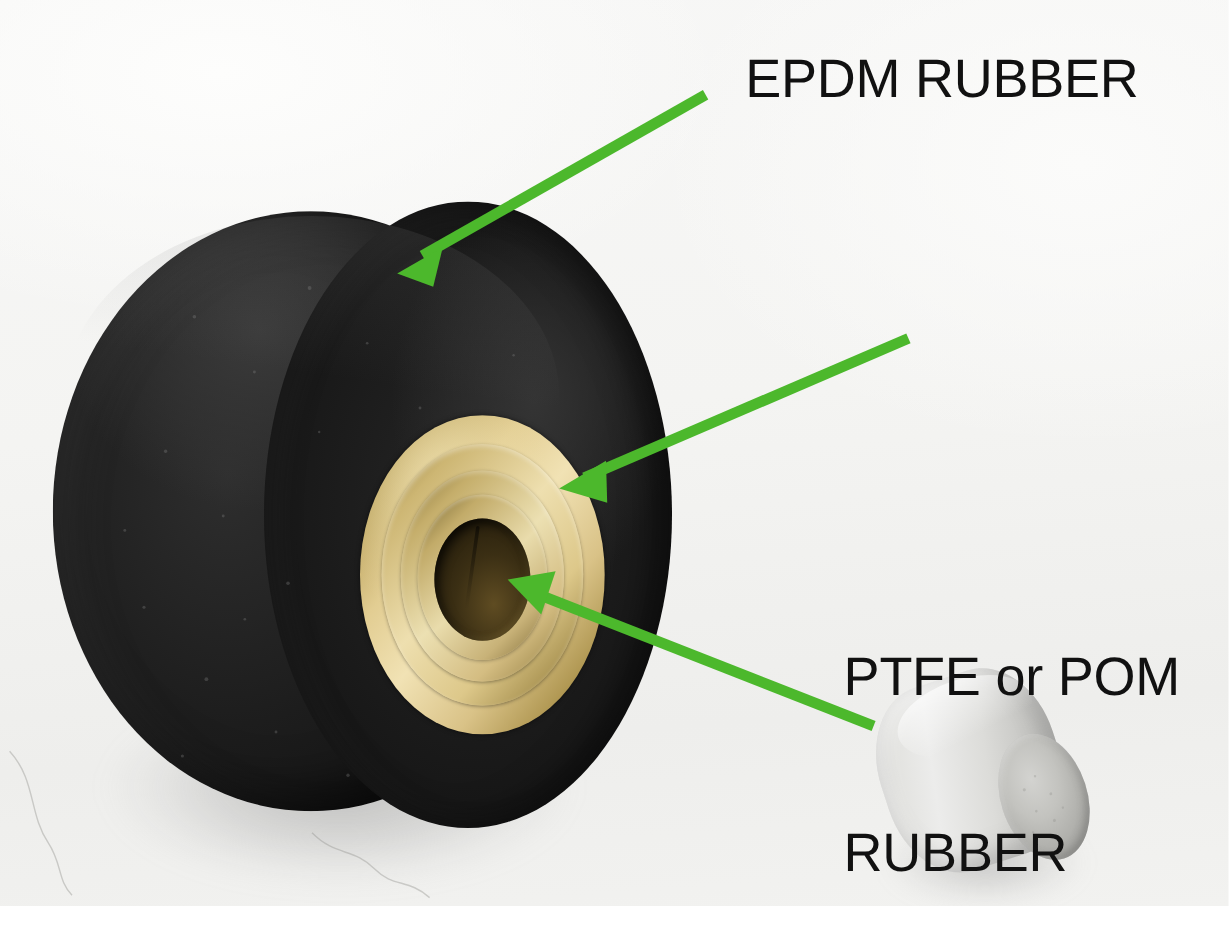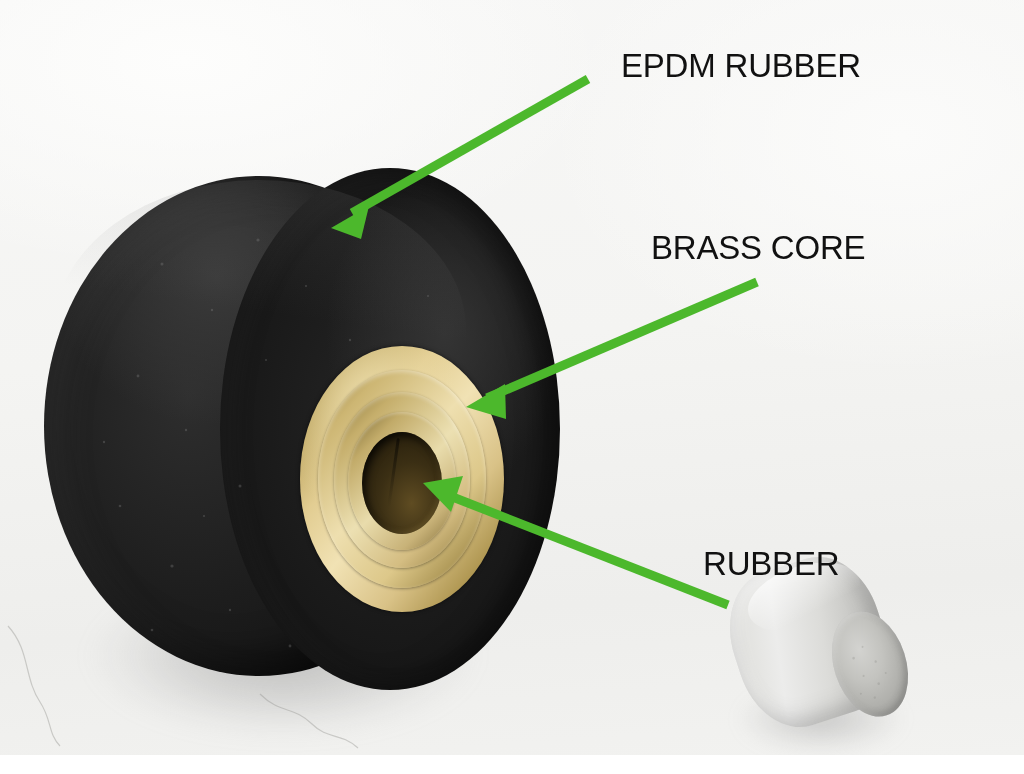--- a/index.html
+++ b/index.html
@@ -203,21 +203,21 @@
     width:1024px; height:774px;
     pointer-events:none;
   }
 
   
   .label{
     position:absolute;
     color:#111111;
     font-family:"Liberation Sans",sans-serif;
     font-weight:400;
-    font-size:33px;
+    font-size:45px;
     line-height:49px;
     letter-spacing:-0.2px;
     white-space:pre;
   }
   #label-epdm{ left:621px; top:41px; }
   #label-brass{ left:651px; top:223px; }
   #label-bearing{ left:703px; top:441px; }
 </style>
 </head>
 <body>
@@ -318,19 +318,19 @@
       <polygon points="466,407 505,384 506,419" fill="#4cb82c"></polygon>
     </g>
     <g>
       <line x1="728" y1="605" x2="445" y2="494" stroke="#4cb82c" stroke-width="9" stroke-linecap="butt"></line>
       <polygon points="423,483 463,476 451,512" fill="#4cb82c"></polygon>
     </g>
   </svg>
 
   <div class="label" id="label-epdm">EPDM RUBBER</div>
 
-  <div class="label" id="label-brass">BRASS CORE</div>
 
   <div class="label" id="label-bearing">
+    <div>PTFE or POM</div>
     <div>RUBBER</div>
   </div>
 
 </div>
 
 </body></html>

